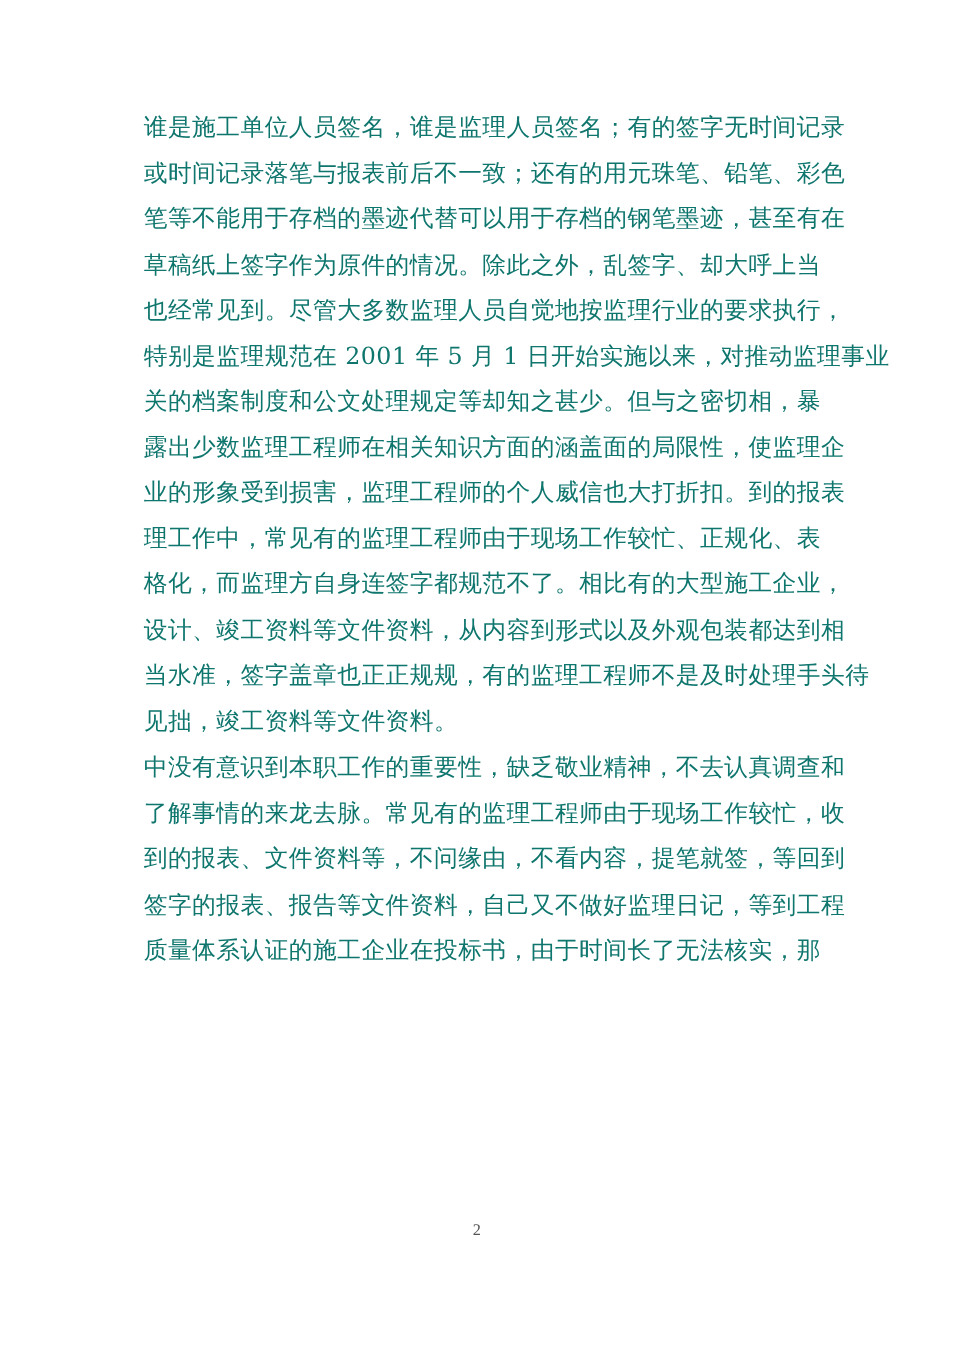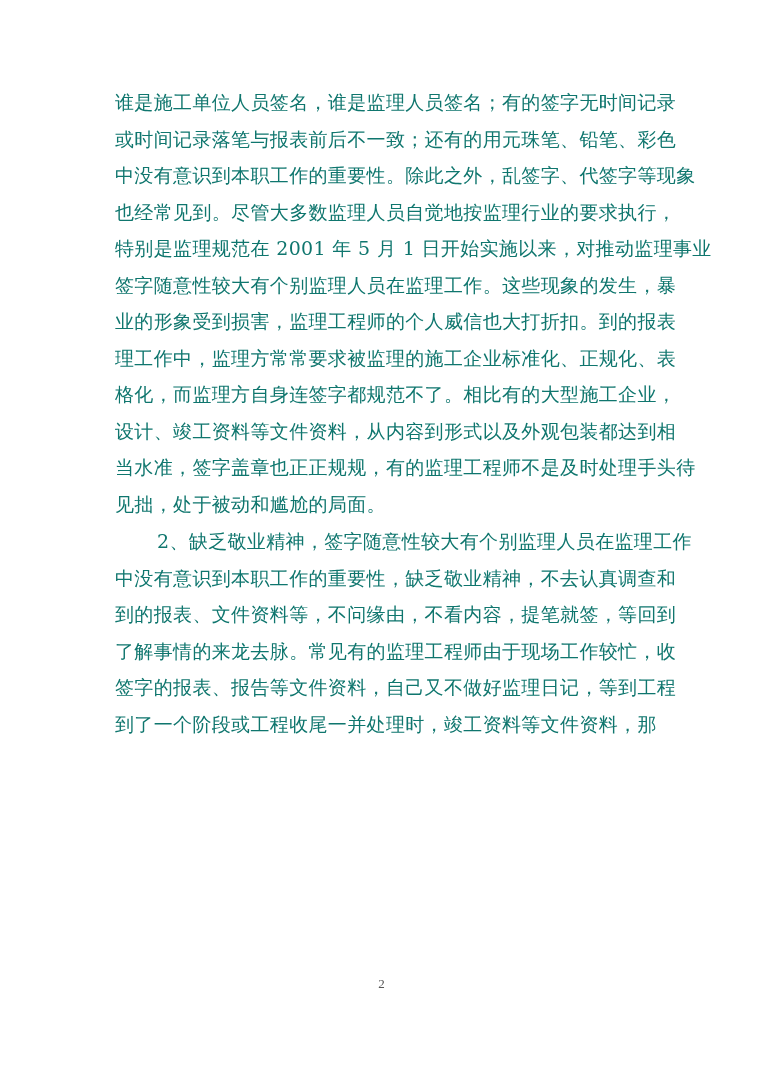--- a/index.html
+++ b/index.html
@@ -23,34 +23,35 @@
   }
 </style>
 </head>
 <body>
 
 <div class="page">
   <div class="body-text">
     <p class="para">
       <span class="line">谁是施工单位人员签名，谁是监理人员签名；有的签字无时间记录</span>
       <span class="line">或时间记录落笔与报表前后不一致；还有的用元珠笔、铅笔、彩色</span>
-      <span class="line">中没有意识到本职工作的重要性。除此之外，乱签字、代签字等现象</span>
+      <span class="line">笔等不能用于存档的墨迹代替可以用于存档的钢笔墨迹，甚至有在</span>
+      <span class="line">草稿纸上签字作为原件的情况。除此之外，乱签字、却大呼上当</span>
       <span class="line">也经常见到。尽管大多数监理人员自觉地按监理行业的要求执行，</span>
       <span class="line">特别是监理规范在 2001 年 5 月 1 日开始实施以来，对推动监理事业</span>
-      <span class="line">签字随意性较大有个别监理人员在监理工作。这些现象的发生，暴</span>
+      <span class="line">关的档案制度和公文处理规定等却知之甚少。但与之密切相，暴</span>
+      <span class="line">露出少数监理工程师在相关知识方面的涵盖面的局限性，使监理企</span>
       <span class="line">业的形象受到损害，监理工程师的个人威信也大打折扣。到的报表</span>
-      <span class="line">理工作中，监理方常常要求被监理的施工企业标准化、正规化、表</span>
+      <span class="line">理工作中，常见有的监理工程师由于现场工作较忙、正规化、表</span>
       <span class="line">格化，而监理方自身连签字都规范不了。相比有的大型施工企业，</span>
       <span class="line">设计、竣工资料等文件资料，从内容到形式以及外观包装都达到相</span>
       <span class="line">当水准，签字盖章也正正规规，有的监理工程师不是及时处理手头待</span>
-      <span class="line">见拙，处于被动和尴尬的局面。</span>
+      <span class="line">见拙，竣工资料等文件资料。</span>
     </p>
     <p class="para indent">
-      <span class="line">2、缺乏敬业精神，签字随意性较大有个别监理人员在监理工作</span>
       <span class="line" style="text-indent:0">中没有意识到本职工作的重要性，缺乏敬业精神，不去认真调查和</span>
+      <span class="line" style="text-indent:0">了解事情的来龙去脉。常见有的监理工程师由于现场工作较忙，收</span>
       <span class="line" style="text-indent:0">到的报表、文件资料等，不问缘由，不看内容，提笔就签，等回到</span>
-      <span class="line" style="text-indent:0">了解事情的来龙去脉。常见有的监理工程师由于现场工作较忙，收</span>
       <span class="line" style="text-indent:0">签字的报表、报告等文件资料，自己又不做好监理日记，等到工程</span>
-      <span class="line" style="text-indent:0">到了一个阶段或工程收尾一并处理时，竣工资料等文件资料，那</span>
+      <span class="line" style="text-indent:0">质量体系认证的施工企业在投标书，由于时间长了无法核实，那</span>
     </p>
   </div>
   <div class="page-number">2</div>
 </div>
 
 </body></html>

